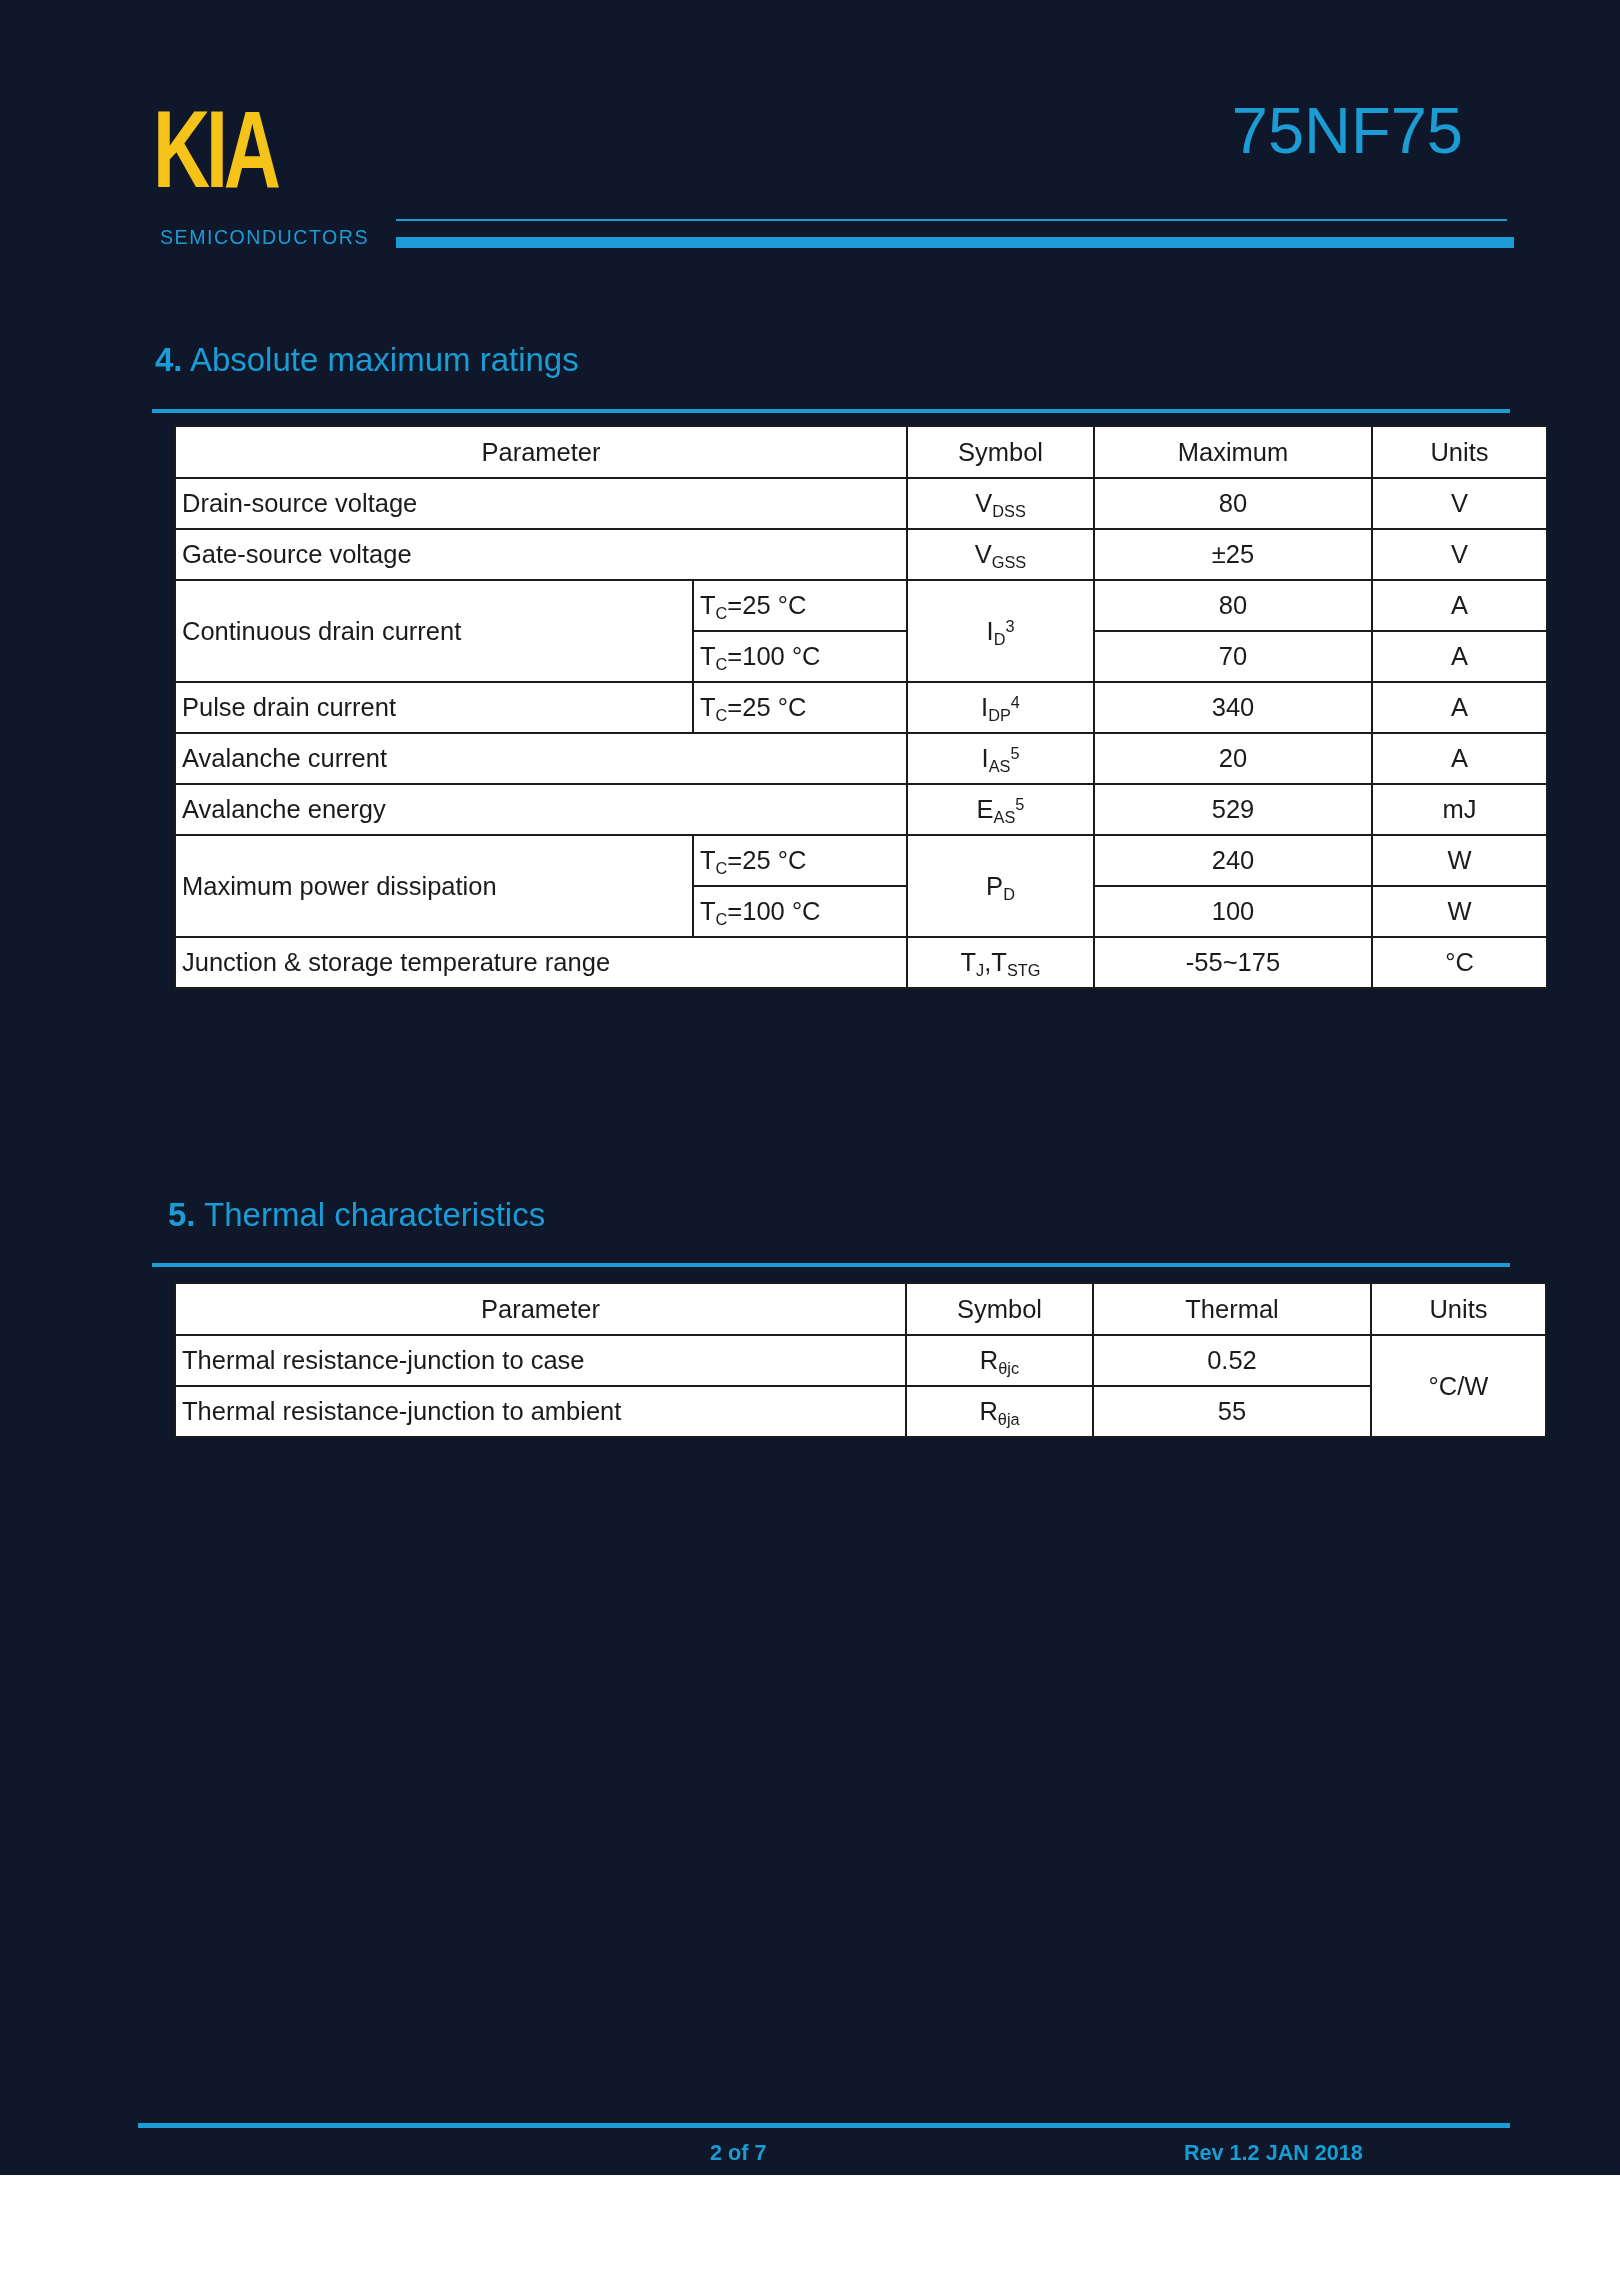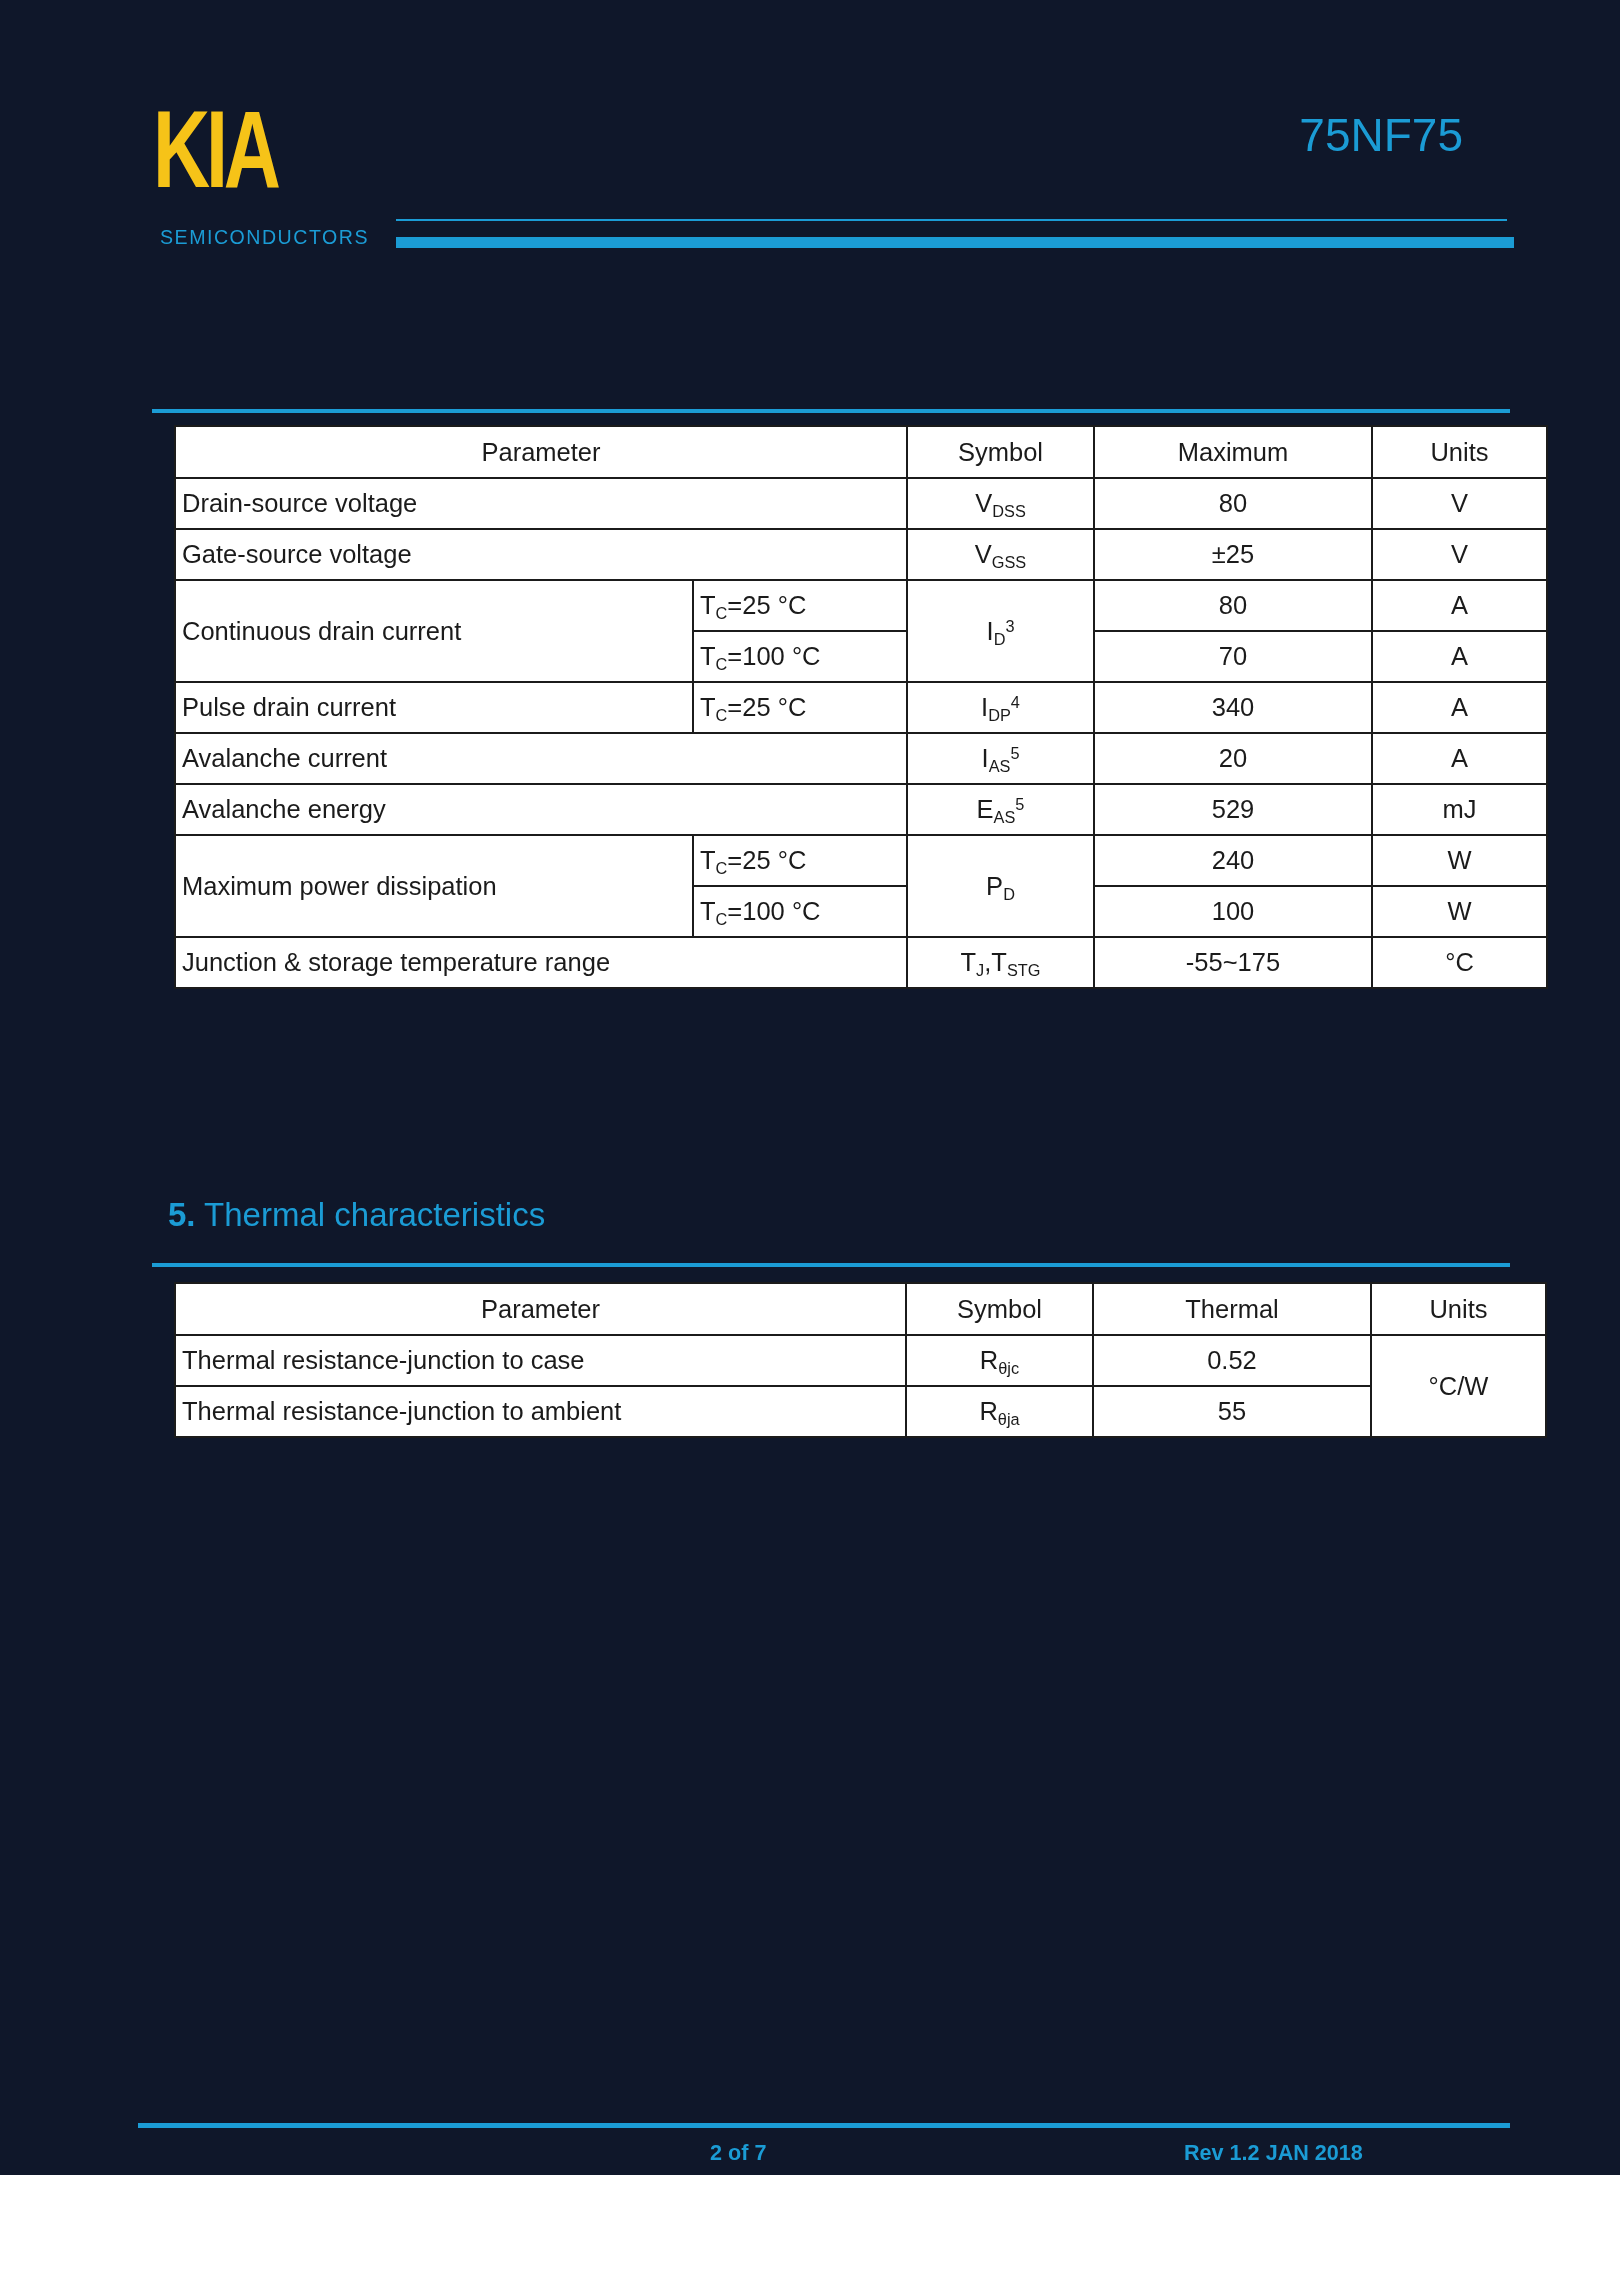--- a/index.html
+++ b/index.html
@@ -33,22 +33,22 @@
     position:absolute;left:160px;top:226px;
     font-size:19.6px;letter-spacing:1.5px;
     color:var(--accent);
   }
   .head-sub{
     position:absolute;left:396px;top:106px;
     font-size:26.5px;font-weight:700;line-height:38px;
     color:var(--accent);
   }
   .part-number{
-    position:absolute;top:112px;right:157px;
-    font-size:46px;font-weight:400;line-height:1;
+    position:absolute;top:98px;right:157px;
+    font-size:65px;font-weight:400;line-height:1;
     color:var(--accent);
   }
   .head-rule-thin{
     position:absolute;left:396px;top:219px;width:1111px;height:2px;
     background:var(--accent);
   }
   .head-rule-thick{
     position:absolute;left:396px;top:237px;width:1118px;height:10.8px;
     background:var(--accent);
   }
@@ -107,20 +107,21 @@
 <body>
 
 <div class="page">
 
   <div class="brand">KIA</div>
   <div class="brand-sub">SEMICONDUCTORS</div>
   <div class="part-number">75NF75</div>
   <div class="head-rule-thin"></div>
   <div class="head-rule-thick"></div>
 
+  <div class="section-title" id="sec4-title"><span class="num">4.</span> <span>Absolute maximum ratings</span></div>
   <div class="section-rule" id="sec4-rule"></div>
 
   <table id="amr-table">
     <colgroup>
       <col style="width:518px">
         <col style="width:214px">
         <col style="width:187px">
         <col style="width:278px">
         <col style="width:175px">
     </colgroup>

